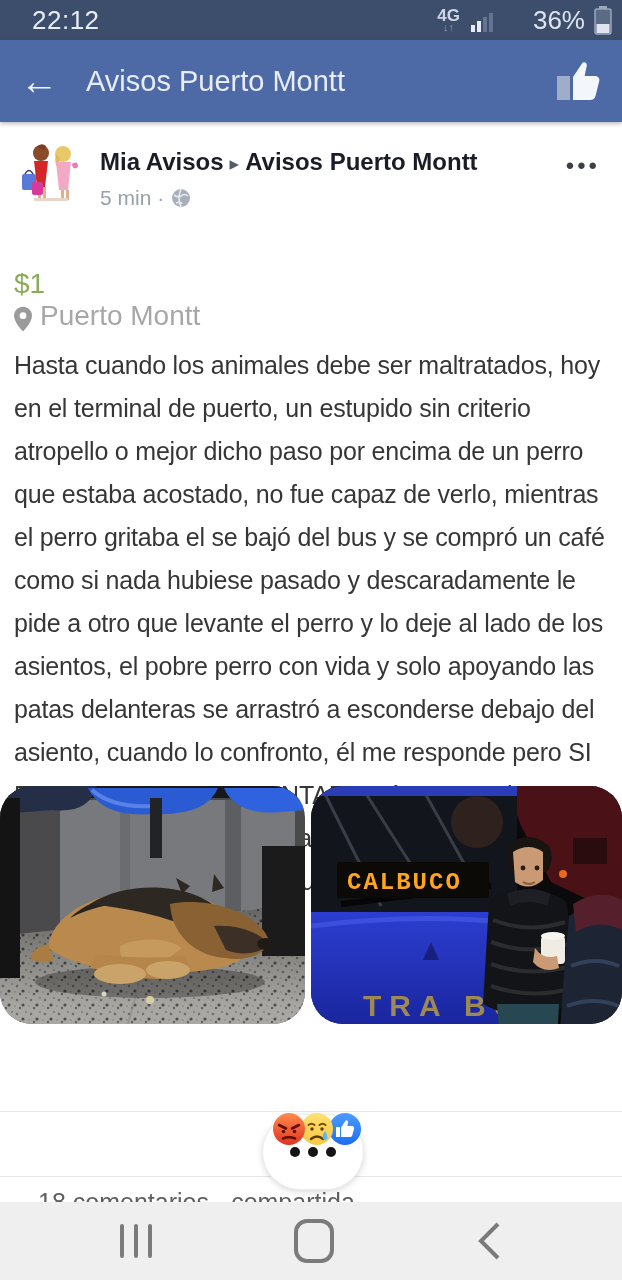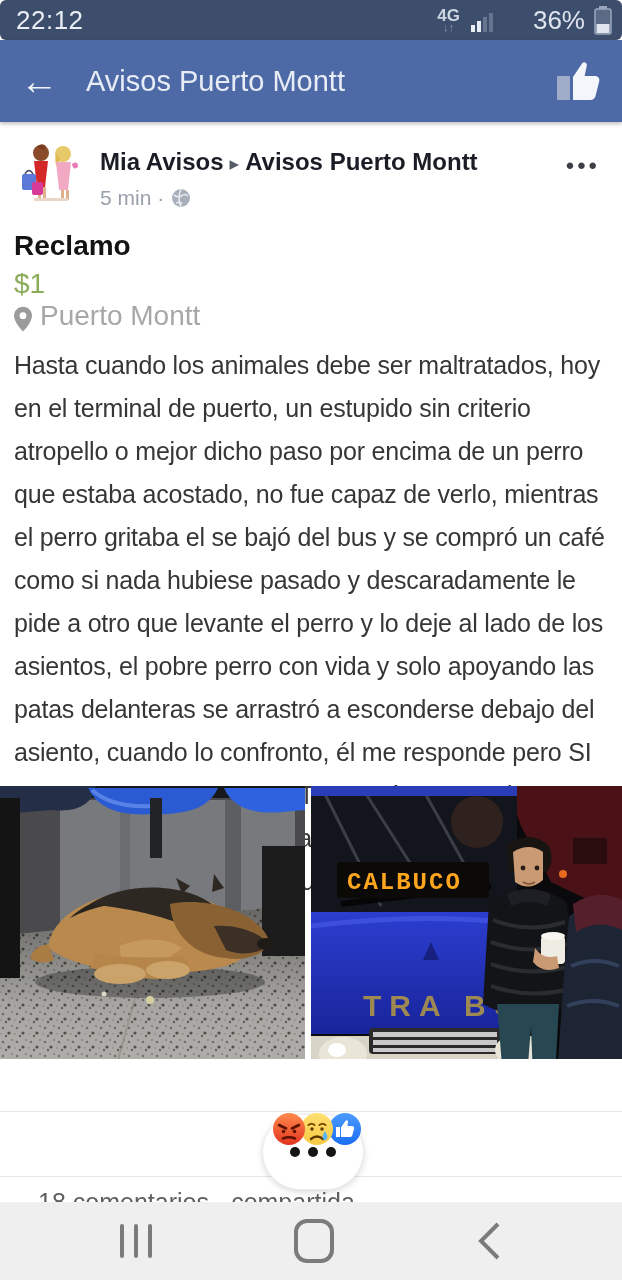--- a/index.html
+++ b/index.html
@@ -1,21 +1,21 @@
 <!DOCTYPE html>
 <html><head>
 <meta charset="utf-8">
 <style>
   html,body{margin:0;padding:0;background:#222;}
   #screen{position:relative;width:622px;height:1280px;margin:0 auto;background:#fff;
     font-family:"Liberation Sans",sans-serif;overflow:hidden;}
 
   
   .statusbar{position:absolute;top:0;left:0;width:622px;height:40px;background:#3d4e6c;
-    display:flex;align-items:center;justify-content:space-between;box-sizing:border-box;padding:0 10px 0 16px;border-radius:6px;}
+    display:flex;align-items:center;justify-content:space-between;box-sizing:border-box;padding:0 10px 0 32px;}
   .sb-time{color:#e9edf4;font-size:26px;letter-spacing:.5px;}
   .sb-right{display:flex;align-items:center;gap:9px;}
   .sb-net{display:flex;flex-direction:column;align-items:center;line-height:1;}
   .sb-net .g{color:#cdd5e2;font-size:17px;font-weight:bold;}
   .sb-net .arr{color:#8b97ac;font-size:11px;margin-top:-2px;}
   .sb-pct{color:#dfe4ee;font-size:26px;margin-left:27px;}
 
   
   .appbar{position:absolute;top:40px;left:0;width:622px;height:82px;background:#4d6aa6;
     display:flex;align-items:center;box-sizing:border-box;padding:0 20px;
@@ -34,21 +34,21 @@
   
   .post-title{position:absolute;top:230px;left:14px;font-size:28px;font-weight:bold;color:#131313;}
   .post-price{position:absolute;top:268px;left:14px;font-size:28px;color:#8aab57;}
   .post-location{position:absolute;top:300px;left:14px;display:flex;align-items:flex-end;gap:8px;
     font-size:28px;color:#a7a7a7;}
   .post-body{position:absolute;top:344px;left:14px;width:596px;font-size:25px;line-height:43px;
     color:#363636;letter-spacing:-0.2px;}
 
   
   .photos{position:absolute;top:786px;left:0;width:622px;height:321px;display:flex;}
-  .photo{height:273px;overflow:hidden;cursor:pointer;}
+  .photo{height:238px;overflow:hidden;cursor:pointer;border-radius:32px;}
   .photo.left{width:305px;margin-right:6px;}
   .photo.right{width:311px;}
   .photo svg{display:block;}
 
   
   .react-divider{position:absolute;left:0;width:622px;height:1px;background:#e7e7e7;}
   .react-row{position:absolute;top:1112px;left:0;width:622px;height:64px;background:#fff;
     display:flex;align-items:center;flex-direction:column;}
   .emoji-stack{display:flex;margin-left:12px;}
   .emoji{width:34px;height:34px;border-radius:50%;}
@@ -132,21 +132,20 @@
   </div>
   <div class="post-meta">
     <span>5 min ·</span>
     <svg width="22" height="22" viewBox="0 0 22 22">
       <circle cx="11" cy="11" r="9" fill="#a9afba"></circle>
       <path d="M4 8 q4 3 7 1 q4 -3 7 0 M6 16 q5 -2 6 1 M11 2 q-4 9 0 18" stroke="#e8eaee" stroke-width="1.6" fill="none"></path>
     </svg>
   </div>
   <div class="post-menu">•••</div>
 
-  <div class="post-title">Reclamo</div>
   <div class="post-price">$1</div>
   <div class="post-location">
     <svg width="18" height="26" viewBox="0 0 16 22">
       <path d="M8 0 C3.6 0 0 3.6 0 8 c0 6 8 14 8 14 s8-8 8-14 C16 3.6 12.4 0 8 0 z" fill="#9b9b9b"></path>
       <circle cx="8" cy="8" r="3" fill="#ffffff"></circle>
     </svg>
     <span>Puerto Montt</span>
   </div>
   <div class="post-body">Hasta cuando los animales debe ser maltratados, hoy en el terminal de puerto, un estupido sin criterio atropello o mejor dicho paso por encima de un perro que estaba acostado, no fue capaz de verlo, mientras el perro gritaba el se bajó del bus y se compró un café como si nada hubiese pasado y descaradamente le pide a otro que levante el perro y lo deje al lado de los asientos, el pobre perro con vida y solo apoyando las patas delanteras se arrastró a esconderse debajo del asiento, cuando lo confronto, él me responde pero SI EL NO SE QUISO LEVANTAR!!!!! ósea este tipo pasará por encima de cada perro que no se levante, realmente es un hombre que no tiene cerebro.</div>
 

